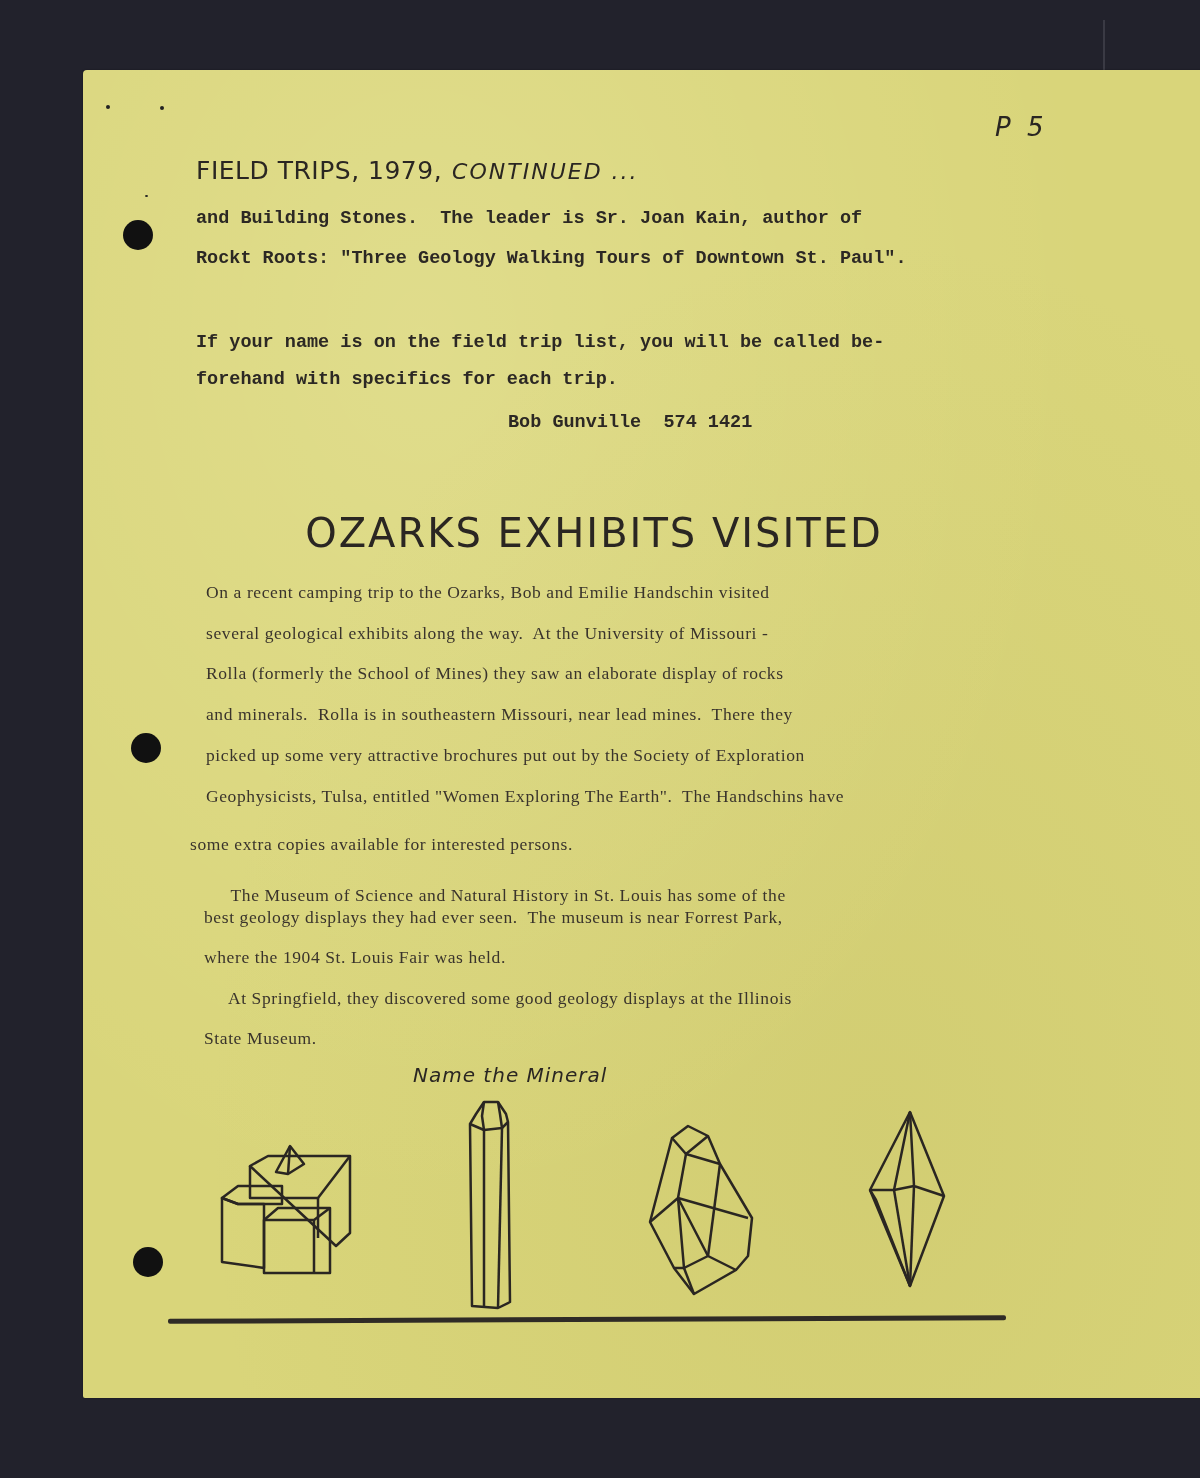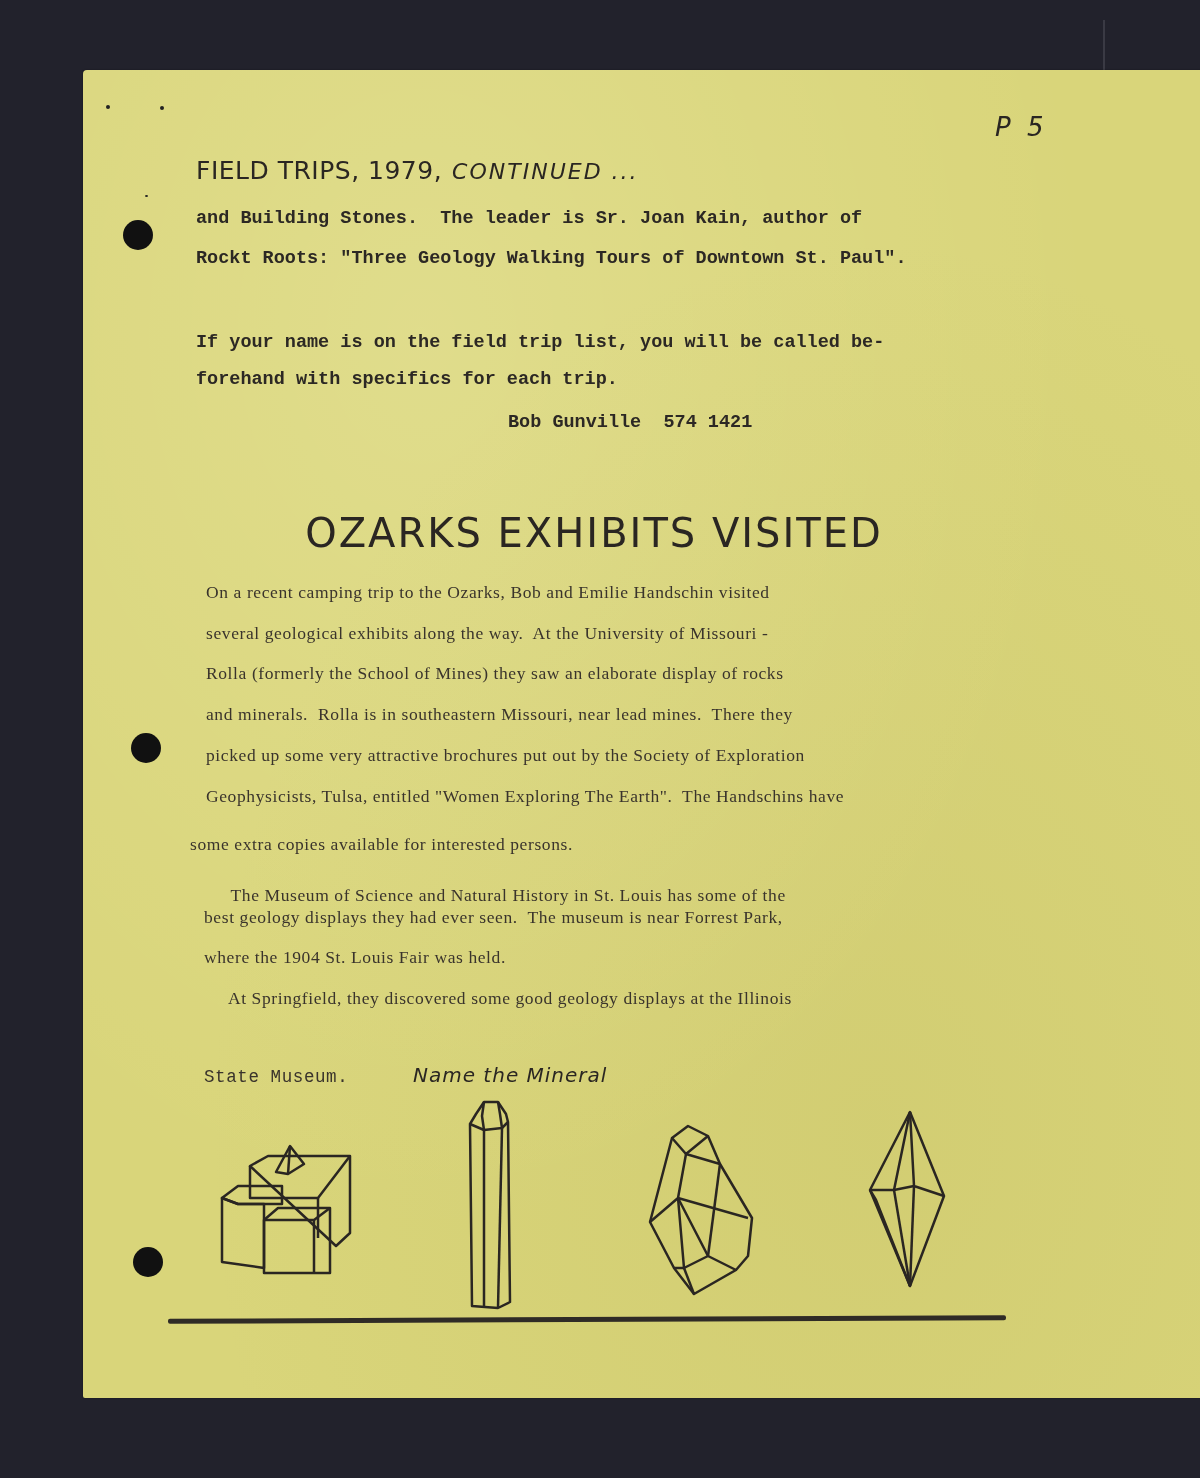--- a/index.html
+++ b/index.html
@@ -89,21 +89,21 @@
   <div class="abs serif" style="left:123px;top:512px;">On a recent camping trip to the Ozarks, Bob and Emilie Handschin visited</div>
   <div class="abs serif" style="left:123px;top:593px;">Rolla (formerly the School of Mines) they saw an elaborate display of rocks</div>
   <div class="abs serif" style="left:123px;top:634px;">and minerals.  Rolla is in southeastern Missouri, near lead mines.  There they</div>
   <div class="abs serif" style="left:123px;top:675px;">picked up some very attractive brochures put out by the Society of Exploration</div>
   <div class="abs serif" style="left:123px;top:716px;">Geophysicists, Tulsa, entitled "Women Exploring The Earth".  The Handschins have</div>
   <div class="abs serif" style="left:107px;top:756px;margin-top:8px;">some extra copies available for interested persons.</div>
   <div class="abs serif" style="left:123px;top:797px;margin-top:18px;">     The Museum of Science and Natural History in St. Louis has some of the</div>
   <div class="abs serif" style="left:121px;top:837px;">best geology displays they had ever seen.  The museum is near Forrest Park,</div>
   <div class="abs serif" style="left:121px;top:877px;">where the 1904 St. Louis Fair was held.</div>
   <div class="abs serif" style="left:121px;top:918px;">     At Springfield, they discovered some good geology displays at the Illinois</div>
-  <div class="abs serif" style="left:121px;top:997px;font-family:Liberation Mono, monospace;">State Museum.</div>
+  <div class="abs serif" style="left:121px;top:958px;">State Museum.</div>
 
   <div class="abs hand caption">Name the Mineral</div>
 
   <svg class="crystal" style="left:135px;top:1068px;" width="140" height="140" viewBox="0 0 140 140">
     <polygon points="32,28 50,18 132,18 132,95 118,108"></polygon>
     <polyline points="32,28 32,60 100,60 132,18"></polyline>
     <polyline points="100,60 100,100"></polyline>
     <polygon points="58,34 72,8 86,26 70,36"></polygon>
     <line x1="72" y1="8" x2="70" y2="36"></line>
     <polygon points="4,60 20,48 64,48 64,66 20,66 4,60"></polygon>

